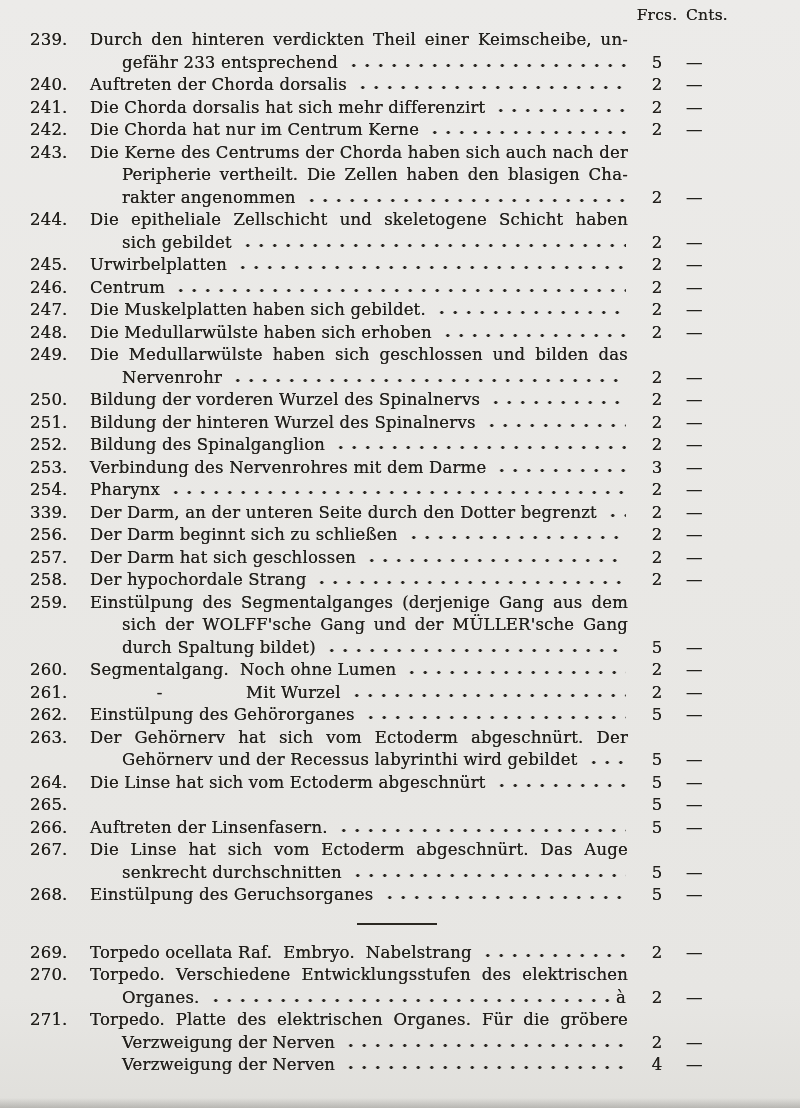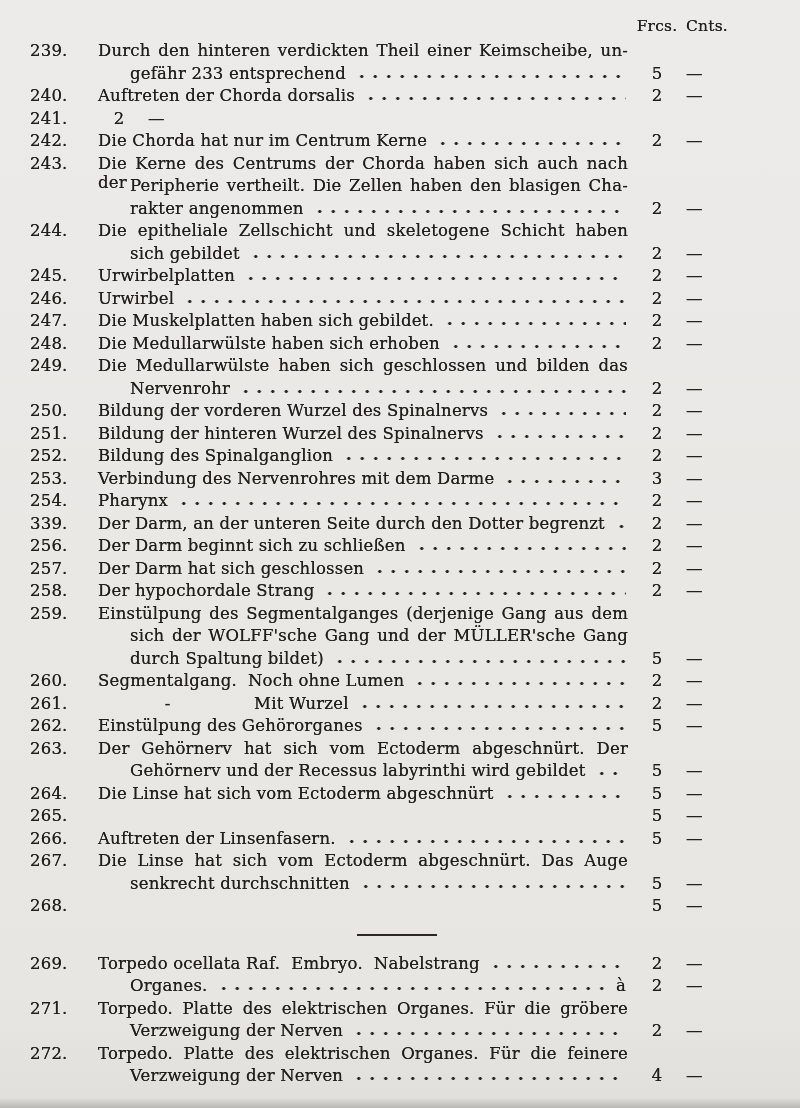--- a/index.html
+++ b/index.html
@@ -3,41 +3,41 @@
 <meta charset="utf-8">
 <style>
   html, body { margin: 0; padding: 0; }
   body {
     width: 800px; height: 1108px; overflow: hidden;
     background: #e9e8e5;
   }
   .page {
     box-sizing: border-box;
     width: 800px; height: 1108px;
-    padding: 17px 50px 0 30px;
+    padding: 6px 50px 0 30px;
     position: relative;
     background: linear-gradient(180deg, #ecebe9 0%, #e9e8e5 50%, #e7e6e3 90%, #e0dfdb 100%);
     color: #211f1b;
     font-family: "DejaVu Serif", "Liberation Serif", serif;
     font-size: 16.5px;
     letter-spacing: 0.2px;
     text-shadow: 0 0 0.5px rgba(25, 22, 18, 0.85);
   }
   .page::after {
     content: ""; position: absolute; left: 0; right: 0; bottom: 0; height: 10px;
     background: linear-gradient(180deg, rgba(40,38,34,0) 0%, rgba(40,38,34,0.22) 100%);
     pointer-events: none;
   }
   .row { display: flex; align-items: baseline; height: 22.5px; }
   .num {
     flex: none; width: 60px; box-sizing: border-box;
     padding-right: 8px; 
   }
   .line-text {
-    flex: 1 1 auto; min-width: 0; margin-left: 8px;
+    flex: 1 1 auto; min-width: 0; 
     display: flex; align-items: baseline;
   }
   .line-text.indent { padding-left: 32px; text-align: right; }
   .line-text.just {
     display: block;
     text-align: justify;
     text-align-last: justify;
   }
   .t { white-space: pre; }
   .just .t { white-space: normal; }
@@ -89,20 +89,24 @@
         <span class="num">240.</span>
         <div class="line-text">
           <span class="t">Auftreten der Chorda dorsalis</span>
           <span class="leader"></span>
         </div>
         <span class="frcs">2</span>
         <span class="cnts">—</span>
       </div>
       <div class="row">
         <span class="num">241.</span>
+        <div class="line-text">
+          <span class="t">Die Chorda dorsalis hat sich mehr differenzirt</span>
+          <span class="leader"></span>
+        </div>
         <span class="frcs">2</span>
         <span class="cnts">—</span>
       </div>
       <div class="row">
         <span class="num">242.</span>
         <div class="line-text">
           <span class="t">Die Chorda hat nur im Centrum Kerne</span>
           <span class="leader"></span>
         </div>
         <span class="frcs">2</span>
@@ -149,21 +153,21 @@
         <div class="line-text">
           <span class="t">Urwirbelplatten</span>
           <span class="leader"></span>
         </div>
         <span class="frcs">2</span>
         <span class="cnts">—</span>
       </div>
       <div class="row">
         <span class="num">246.</span>
         <div class="line-text">
-          <span class="t">Urwirbel</span>
+          <span class="t">Centrum</span>
           <span class="leader"></span>
         </div>
         <span class="frcs">2</span>
         <span class="cnts">—</span>
       </div>
       <div class="row">
         <span class="num">247.</span>
         <div class="line-text">
           <span class="t">Die Muskelplatten haben sich gebildet.</span>
           <span class="leader"></span>
@@ -376,34 +380,41 @@
         <div class="line-text indent">
           <span class="t">senkrecht durchschnitten</span>
           <span class="leader"></span>
         </div>
         <span class="frcs">5</span>
         <span class="cnts">—</span>
       </div>
       <div class="row">
         <span class="num">268.</span>
         <div class="line-text">
+          <span class="t">Einstülpung des Geruchsorganes</span>
           <span class="leader"></span>
         </div>
         <span class="frcs">5</span>
         <span class="cnts">—</span>
       </div>
       <div class="divider"></div>
       <div class="row">
         <span class="num">269.</span>
         <div class="line-text">
           <span class="t">Torpedo ocellata Raf.  Embryo.  Nabelstrang</span>
           <span class="leader"></span>
         </div>
         <span class="frcs">2</span>
         <span class="cnts">—</span>
+      </div>
+      <div class="row">
+        <span class="num">270.</span>
+        <div class="line-text just"><span class="t">Torpedo. Verschiedene Entwicklungsstufen des elektrischen</span></div>
+        <span class="frcs"></span>
+        <span class="cnts"></span>
       </div>
       <div class="row">
         <span class="num"></span>
         <div class="line-text indent">
           <span class="t">Organes.</span>
           <span class="leader"></span>
           <span class="suffix">à</span>
         </div>
         <span class="frcs">2</span>
         <span class="cnts">—</span>
@@ -415,26 +426,20 @@
         <span class="cnts"></span>
       </div>
       <div class="row">
         <span class="num"></span>
         <div class="line-text indent">
           <span class="t">Verzweigung der Nerven</span>
           <span class="leader"></span>
         </div>
         <span class="frcs">2</span>
         <span class="cnts">—</span>
-      </div>
-      <div class="row">
-        <span class="num">272.</span>
-        <div class="line-text just"><span class="t">Torpedo. Platte des elektrischen Organes. Für die feinere</span></div>
-        <span class="frcs"></span>
-        <span class="cnts"></span>
       </div>
       <div class="row">
         <span class="num"></span>
         <div class="line-text indent">
           <span class="t">Verzweigung der Nerven</span>
           <span class="leader"></span>
         </div>
         <span class="frcs">4</span>
         <span class="cnts">—</span>
       </div>

